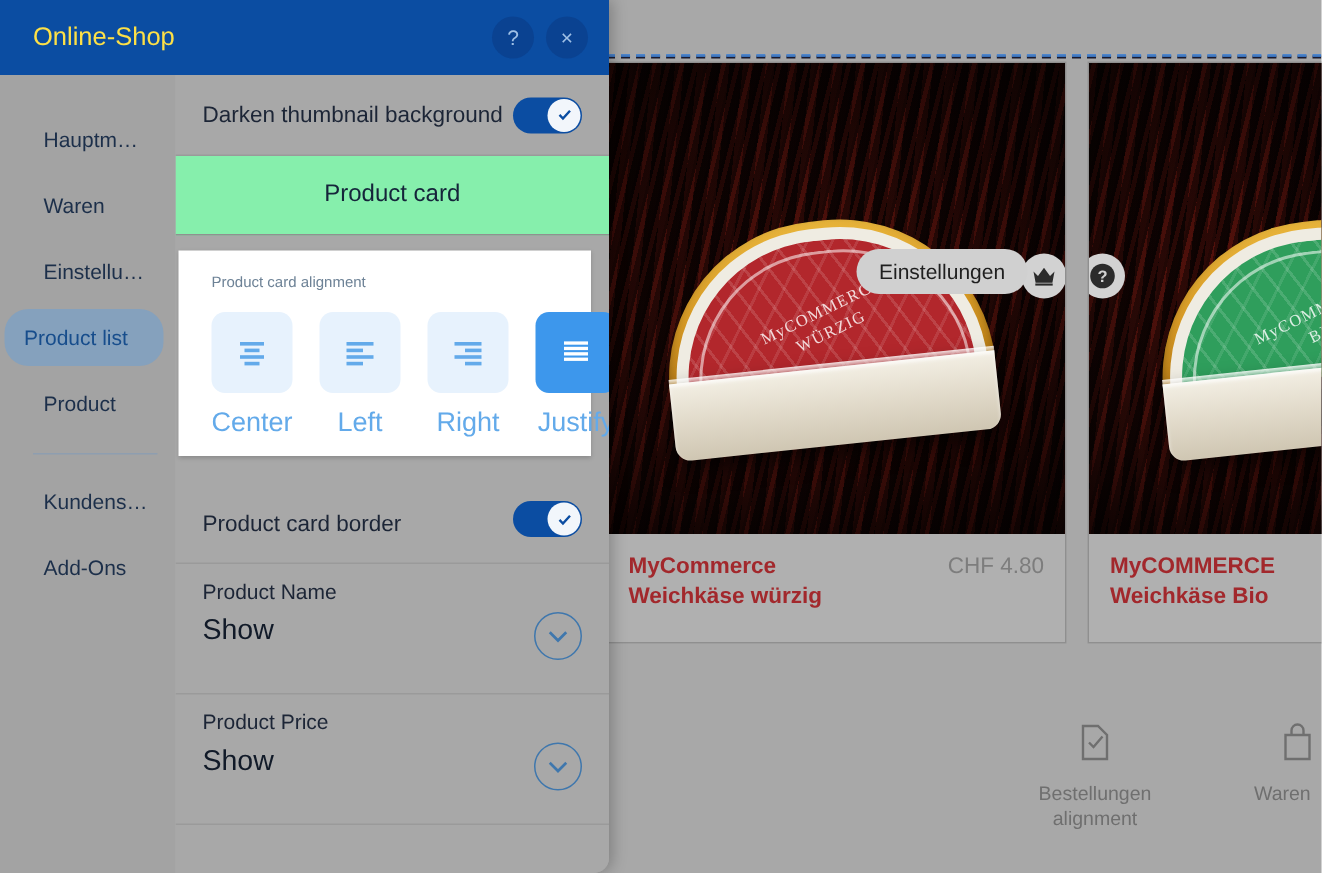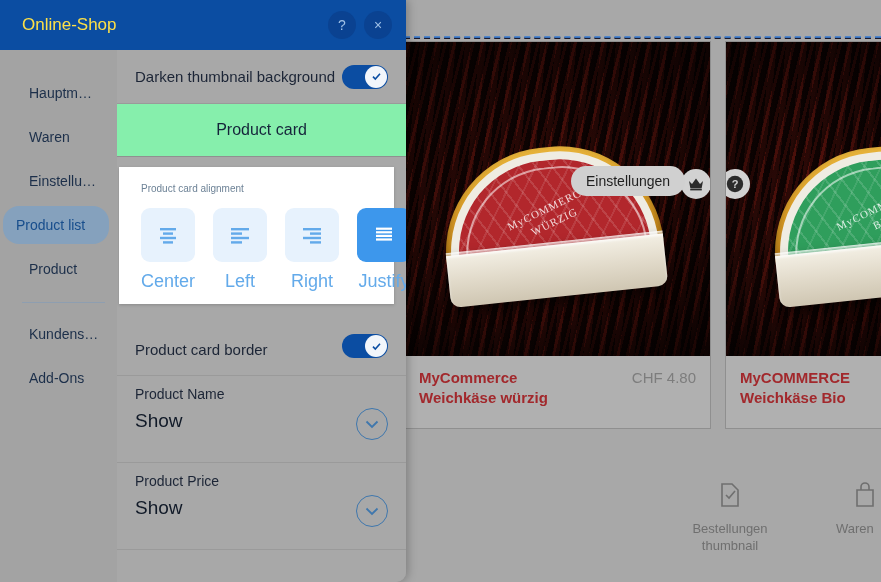--- a/index.html
+++ b/index.html
@@ -537,21 +537,21 @@
     </div>
 
     <div class="feature" style="left:665px; top:482px;">
       <span class="fico">
         <svg width="22" height="26" viewBox="0 0 22 26" fill="none" stroke="currentColor" stroke-width="1.6">
           <path d="M3 2 h10 l6 6 v16 h-16 z"></path>
           <path d="M7 13 l3 3 l6 -7"></path>
         </svg>
       </span>
       <span>Bestellungen</span><br>
-      <span>thumbnail</span>
+      <span>alignment</span>
     </div>
 
     <div class="feature" style="left:818px; top:482px; width:110px; text-align:left;">
       <span class="fico" style="margin-left:36px;">
         <svg width="22" height="26" viewBox="0 0 22 26" fill="none" stroke="currentColor" stroke-width="1.6">
           <path d="M3 8 h16 v16 h-16 z"></path>
           <path d="M7 8 v-3 a4 4 0 0 1 8 0 v3"></path>
         </svg>
       </span>
       <span style="display:inline-block; margin-left:18px;">Waren</span>

